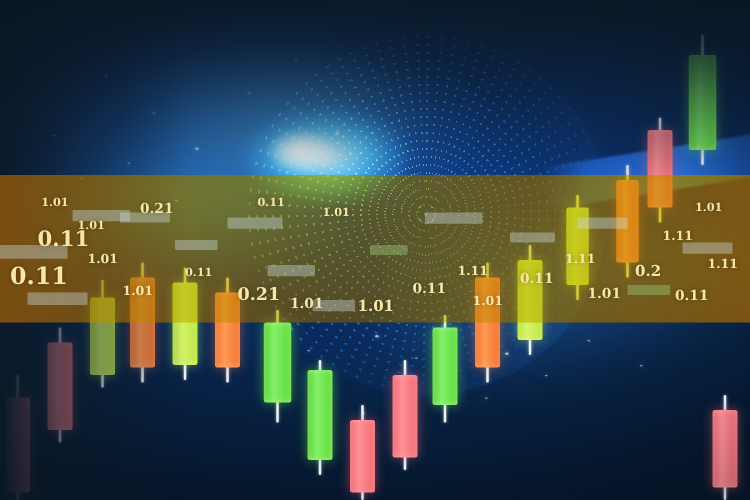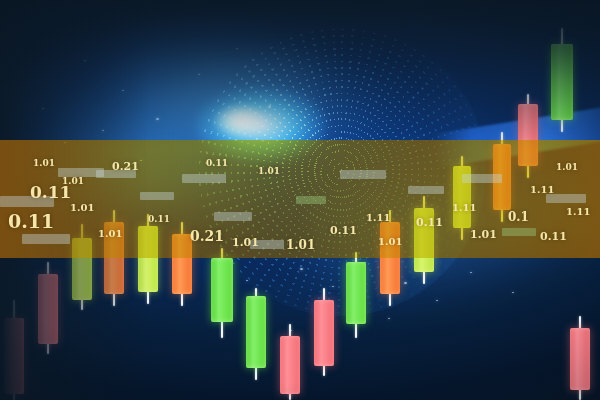--- a/index.html
+++ b/index.html
@@ -304,21 +304,21 @@
       <div class="num" style="left: 148px; top: 74px; font-size: 9px;">0.11</div>
       <div class="num" style="left: 190px; top: 88px; font-size: 14px;">0.21</div>
       <div class="num" style="left: 232px; top: 96px; font-size: 11px;">1.01</div>
       <div class="num" style="left: 286px; top: 98px; font-size: 12px;">1.01</div>
       <div class="num" style="left: 330px; top: 84px; font-size: 11px;">0.11</div>
       <div class="num" style="left: 366px; top: 72px; font-size: 10px;">1.11</div>
       <div class="num" style="left: 378px; top: 96px; font-size: 10px;">1.01</div>
       <div class="num" style="left: 416px; top: 76px; font-size: 11px;">0.11</div>
       <div class="num" style="left: 452px; top: 62px; font-size: 10px;">1.11</div>
       <div class="num" style="left: 470px; top: 88px; font-size: 11px;">1.01</div>
-      <div class="num" style="left: 508px; top: 70px; font-size: 12px;">0.1</div>
+      <div class="num" style="left: 508px; top: 70px; font-size: 12px;">0.2</div>
       <div class="num" style="left: 530px; top: 44px; font-size: 10px;">1.11</div>
       <div class="num" style="left: 540px; top: 90px; font-size: 11px;">0.11</div>
       <div class="num" style="left: 556px; top: 22px; font-size: 9px;">1.01</div>
       <div class="num" style="left: 566px; top: 66px; font-size: 10px;">1.11</div>
       <div class="num" style="left: 206px; top: 18px; font-size: 9px;">0.11</div>
       <div class="num" style="left: 258px; top: 26px; font-size: 9px;">1.01</div>
     </div>
 
   <div class="headline">
   </div>

